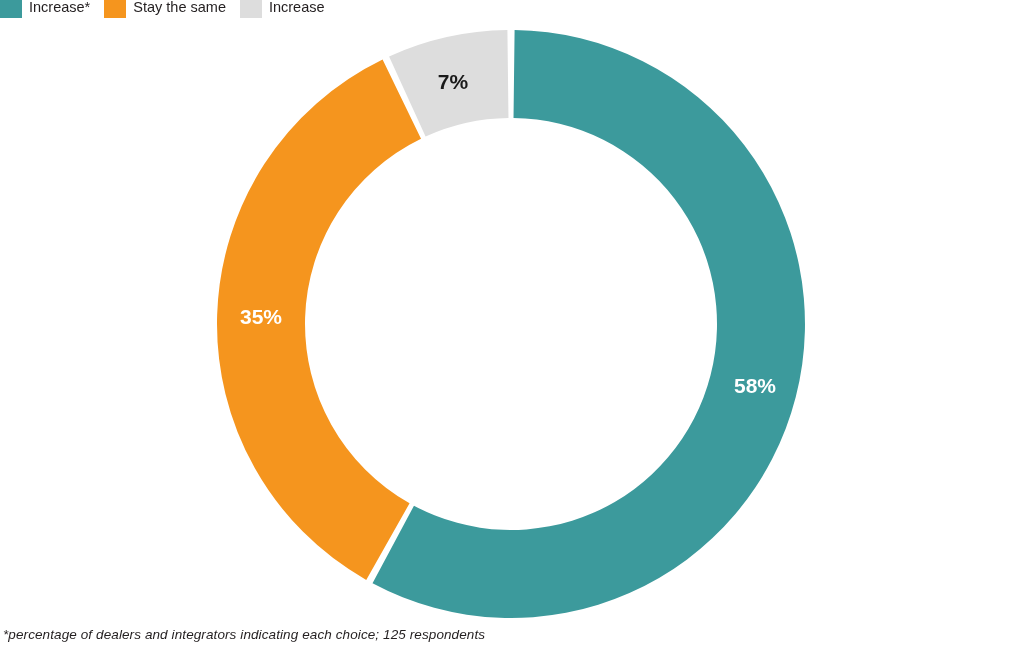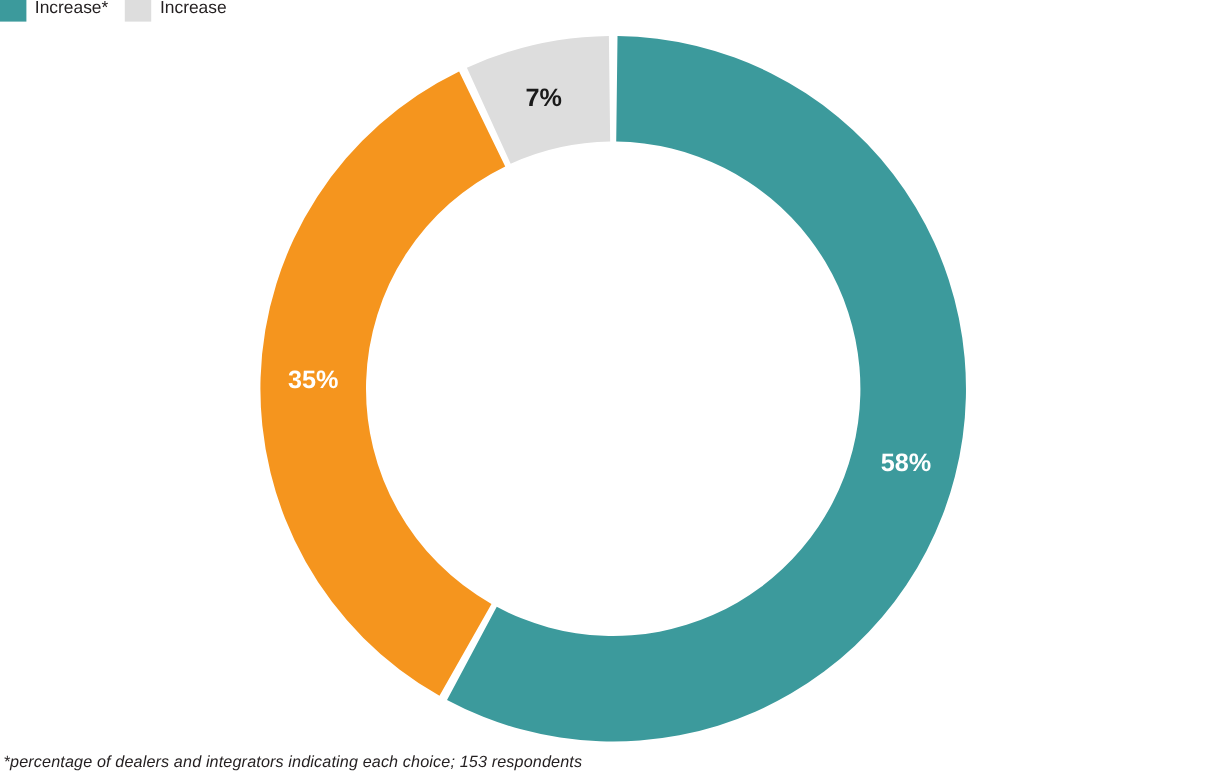--- a/index.html
+++ b/index.html
@@ -81,20 +81,24 @@
 </head>
 <body>
 
 <div id="legend">
 
   <div class="legend-item">
     <span class="legend-swatch" style="background: rgb(60, 154, 156);"></span>
     <span class="legend-label">Increase*</span>
   </div>
 
+  <div class="legend-item">
+    <span class="legend-swatch" style="background: rgb(245, 149, 30);"></span>
+    <span class="legend-label">Stay the same</span>
+  </div>
 
   <div class="legend-item">
     <span class="legend-swatch" style="background: rgb(221, 221, 221);"></span>
     <span class="legend-label">Increase</span>
   </div>
 
 </div>
 
 <div id="chart-area">
   <svg id="donut-svg" width="1020" height="650" viewBox="0 0 1020 650">
@@ -104,13 +108,13 @@
         <path d="M 389.08 56.47 A 294 294 0 0 1 507.41 30.02 L 508.48 118.02 A 206 206 0 0 0 425.57 136.55 Z" fill="#dddddd"></path>
       </g>
     <g id="labels-group">
         <text x="755" y="387" text-anchor="middle" dominant-baseline="middle" class="slice-label light" fill="#ffffff">58%</text>
         <text x="261" y="318" text-anchor="middle" dominant-baseline="middle" class="slice-label light" fill="#ffffff">35%</text>
         <text x="453" y="83" text-anchor="middle" dominant-baseline="middle" class="slice-label dark" fill="#1a1a1a">7%</text>
       </g>
   </svg>
 </div>
 
-<div id="footnote">*percentage of dealers and integrators indicating each choice; 153 respondents</div>
+<div id="footnote">*percentage of dealers and integrators indicating each choice; 125 respondents</div>
 
 </body></html>

